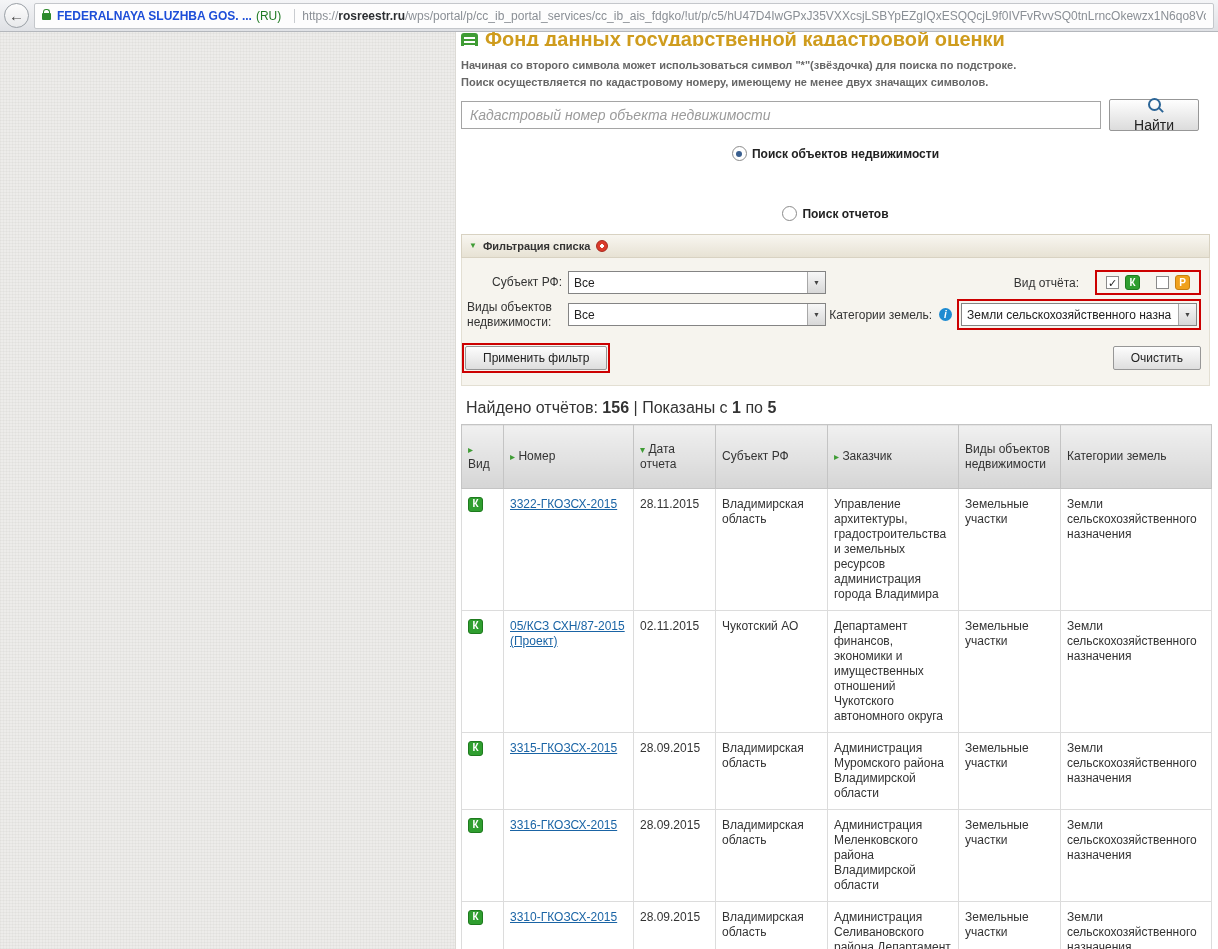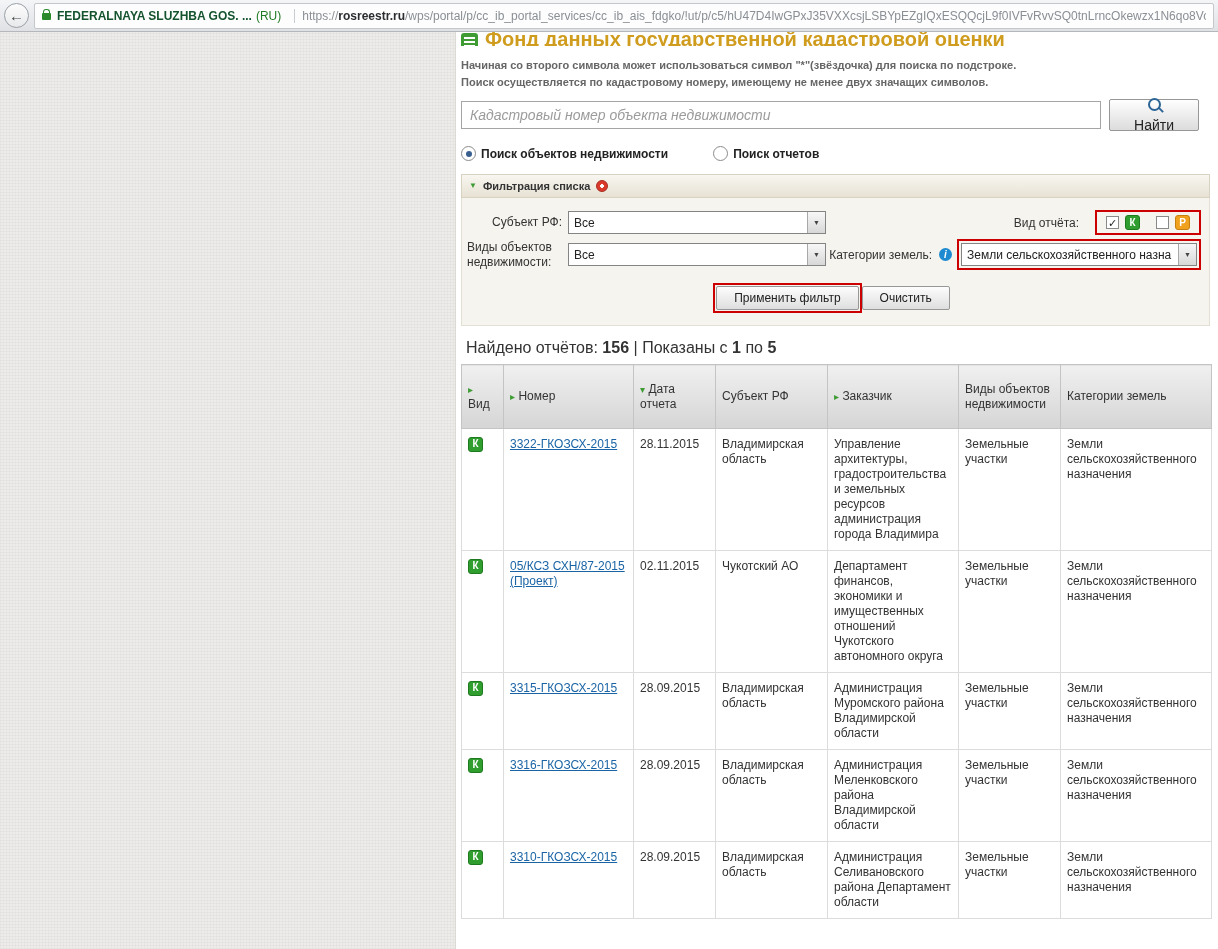--- a/index.html
+++ b/index.html
@@ -9,21 +9,21 @@
   .browser-bar{height:32px;background:linear-gradient(#f4f5f7,#dfe1e5);
     border-bottom:1px solid #b4b7bc;display:flex;align-items:center;padding:0 4px;box-sizing:border-box;}
   .back-btn{width:23px;height:23px;border:1px solid #9aa0a6;border-radius:50%;
     display:flex;align-items:center;justify-content:center;font-size:15px;color:#444;
     background:linear-gradient(#fdfdfd,#e8e9eb);margin-right:5px;cursor:pointer;flex:none;}
   .url-bar{flex:1;height:24px;background:#fdfdfd;border:1px solid #c4c7cb;border-radius:2px;
     display:flex;align-items:center;padding:0 7px;font-size:12px;white-space:nowrap;overflow:hidden;}
   .lock{width:9px;height:7px;background:#2c8a2c;border-radius:1px;position:relative;margin:2px 6px 0 0;flex:none;}
   .lock::before{content:'';position:absolute;top:-4px;left:1px;width:5px;height:4px;
     border:1.5px solid #2c8a2c;border-bottom:none;border-radius:3px 3px 0 0;}
-  .ev-name{color:#14532d;font-weight:bold;margin-right:4px;}
+  .ev-name{color:#1d4ed8;font-weight:bold;margin-right:4px;}
   .ev-region{color:#1f7a23;margin-right:6px;}
   .url-sep{width:1px;height:14px;background:#c9ccd0;margin:0 7px;flex:none;}
   .url-prefix{color:#8a8f95;}
   .url-domain{color:#2b2e31;font-weight:bold;}
   .url-path{color:#8a8f95;overflow:hidden;text-overflow:clip;}
 
   
   .page{position:relative;height:917px;background-color:#edecea;
     background-image:repeating-linear-gradient(0deg,rgba(120,120,110,.06) 0 1px,transparent 1px 3px),
       repeating-linear-gradient(90deg,rgba(120,120,110,.05) 0 1px,transparent 1px 3px);}
@@ -44,21 +44,21 @@
   .search-input{width:640px;height:28px;border:1px solid #a5a5a5;padding:0 8px;font-size:14px;
     box-sizing:border-box;font-family:inherit;color:#333;}
   .search-input::placeholder{font-style:italic;color:#9b9b9b;}
   .find-btn{margin-left:8px;width:88px;height:30px;border:1px solid #979797;border-radius:2px;
     background:linear-gradient(#fefefe,#dcdcdc);display:flex;align-items:center;justify-content:center;
     gap:6px;font-size:14px;color:#222;cursor:pointer;flex-direction:column;}
   .mag{width:9px;height:9px;border:2px solid #2a6496;border-radius:50%;position:relative;flex:none;}
   .mag::after{content:'';position:absolute;width:6px;height:2px;background:#2a6496;
     transform:rotate(45deg);right:-5px;bottom:-2px;}
 
-  .radio-row{margin-top:15px;display:flex;align-items:center;gap:45px;font-size:12px;font-weight:bold;color:#222;}
+  .radio-row{margin-top:15px;display:flex;align-items:center;gap:45px;font-size:12px;font-weight:bold;color:#222;flex-direction:column;}
   .radio-item{display:flex;align-items:center;gap:5px;cursor:pointer;}
   .radio{width:13px;height:13px;border:1px solid #8b8b8b;border-radius:50%;background:#fff;
     display:flex;align-items:center;justify-content:center;flex:none;}
   .radio.sel::after{content:'';width:6px;height:6px;border-radius:50%;background:#3a5f8f;}
 
   
   .filter-header{margin-top:13px;height:22px;background:linear-gradient(#f8f6f0,#e7e2d4);
     border:1px solid #d8d2c2;display:flex;align-items:center;gap:6px;padding:0 7px;cursor:pointer;}
   .collapse-arrow{color:#3f9c35;font-size:8px;line-height:1;}
   .filter-title{font-size:11px;font-weight:bold;color:#333;}
@@ -86,21 +86,21 @@
   .badge{width:15px;height:15px;border-radius:3px;color:#fff;font-size:10px;font-weight:bold;
     display:flex;align-items:center;justify-content:center;flex:none;box-sizing:border-box;}
   .badge-k{background:#2f9e2f;border:1px solid #1e7a1e;}
   .badge-p{background:#f0a11d;border:1px solid #c77f10;}
   .cb-gap{width:4px;}
   .info-icon{width:13px;height:13px;border-radius:50%;background:#1e8bd1;color:#fff;font-size:10px;
     font-weight:bold;font-style:italic;display:flex;align-items:center;justify-content:center;
     margin:0 5px 0 7px;flex:none;cursor:pointer;}
   .land-box{padding:2px;margin-left:0;}
 
-  .btn-row{margin-top:13px;display:flex;align-items:center;justify-content:center;}
+  .btn-row{margin-top:13px;display:flex;align-items:center;justify-content:space-between;}
   .btn{height:24px;border:1px solid #979797;border-radius:2px;background:linear-gradient(#fdfdfd,#dedede);
     font-size:12px;color:#222;padding:0 17px;display:flex;align-items:center;cursor:pointer;font-family:inherit;}
   .apply-box{padding:1px;}
 
   
   .results-line{margin:13px 0 7px 5px;font-size:16px;color:#333;}
   .results-line .b{font-weight:bold;}
   table.rpt{border-collapse:collapse;width:750px;margin-left:0;font-size:12px;color:#333;table-layout:fixed;}
   table.rpt th{background:linear-gradient(#f0f0f0,#d5d5d5);border:1px solid #c4c4c4;height:55px;
     vertical-align:middle;text-align:left;padding:4px 6px;font-weight:normal;color:#333;line-height:1.25;cursor:pointer;}

